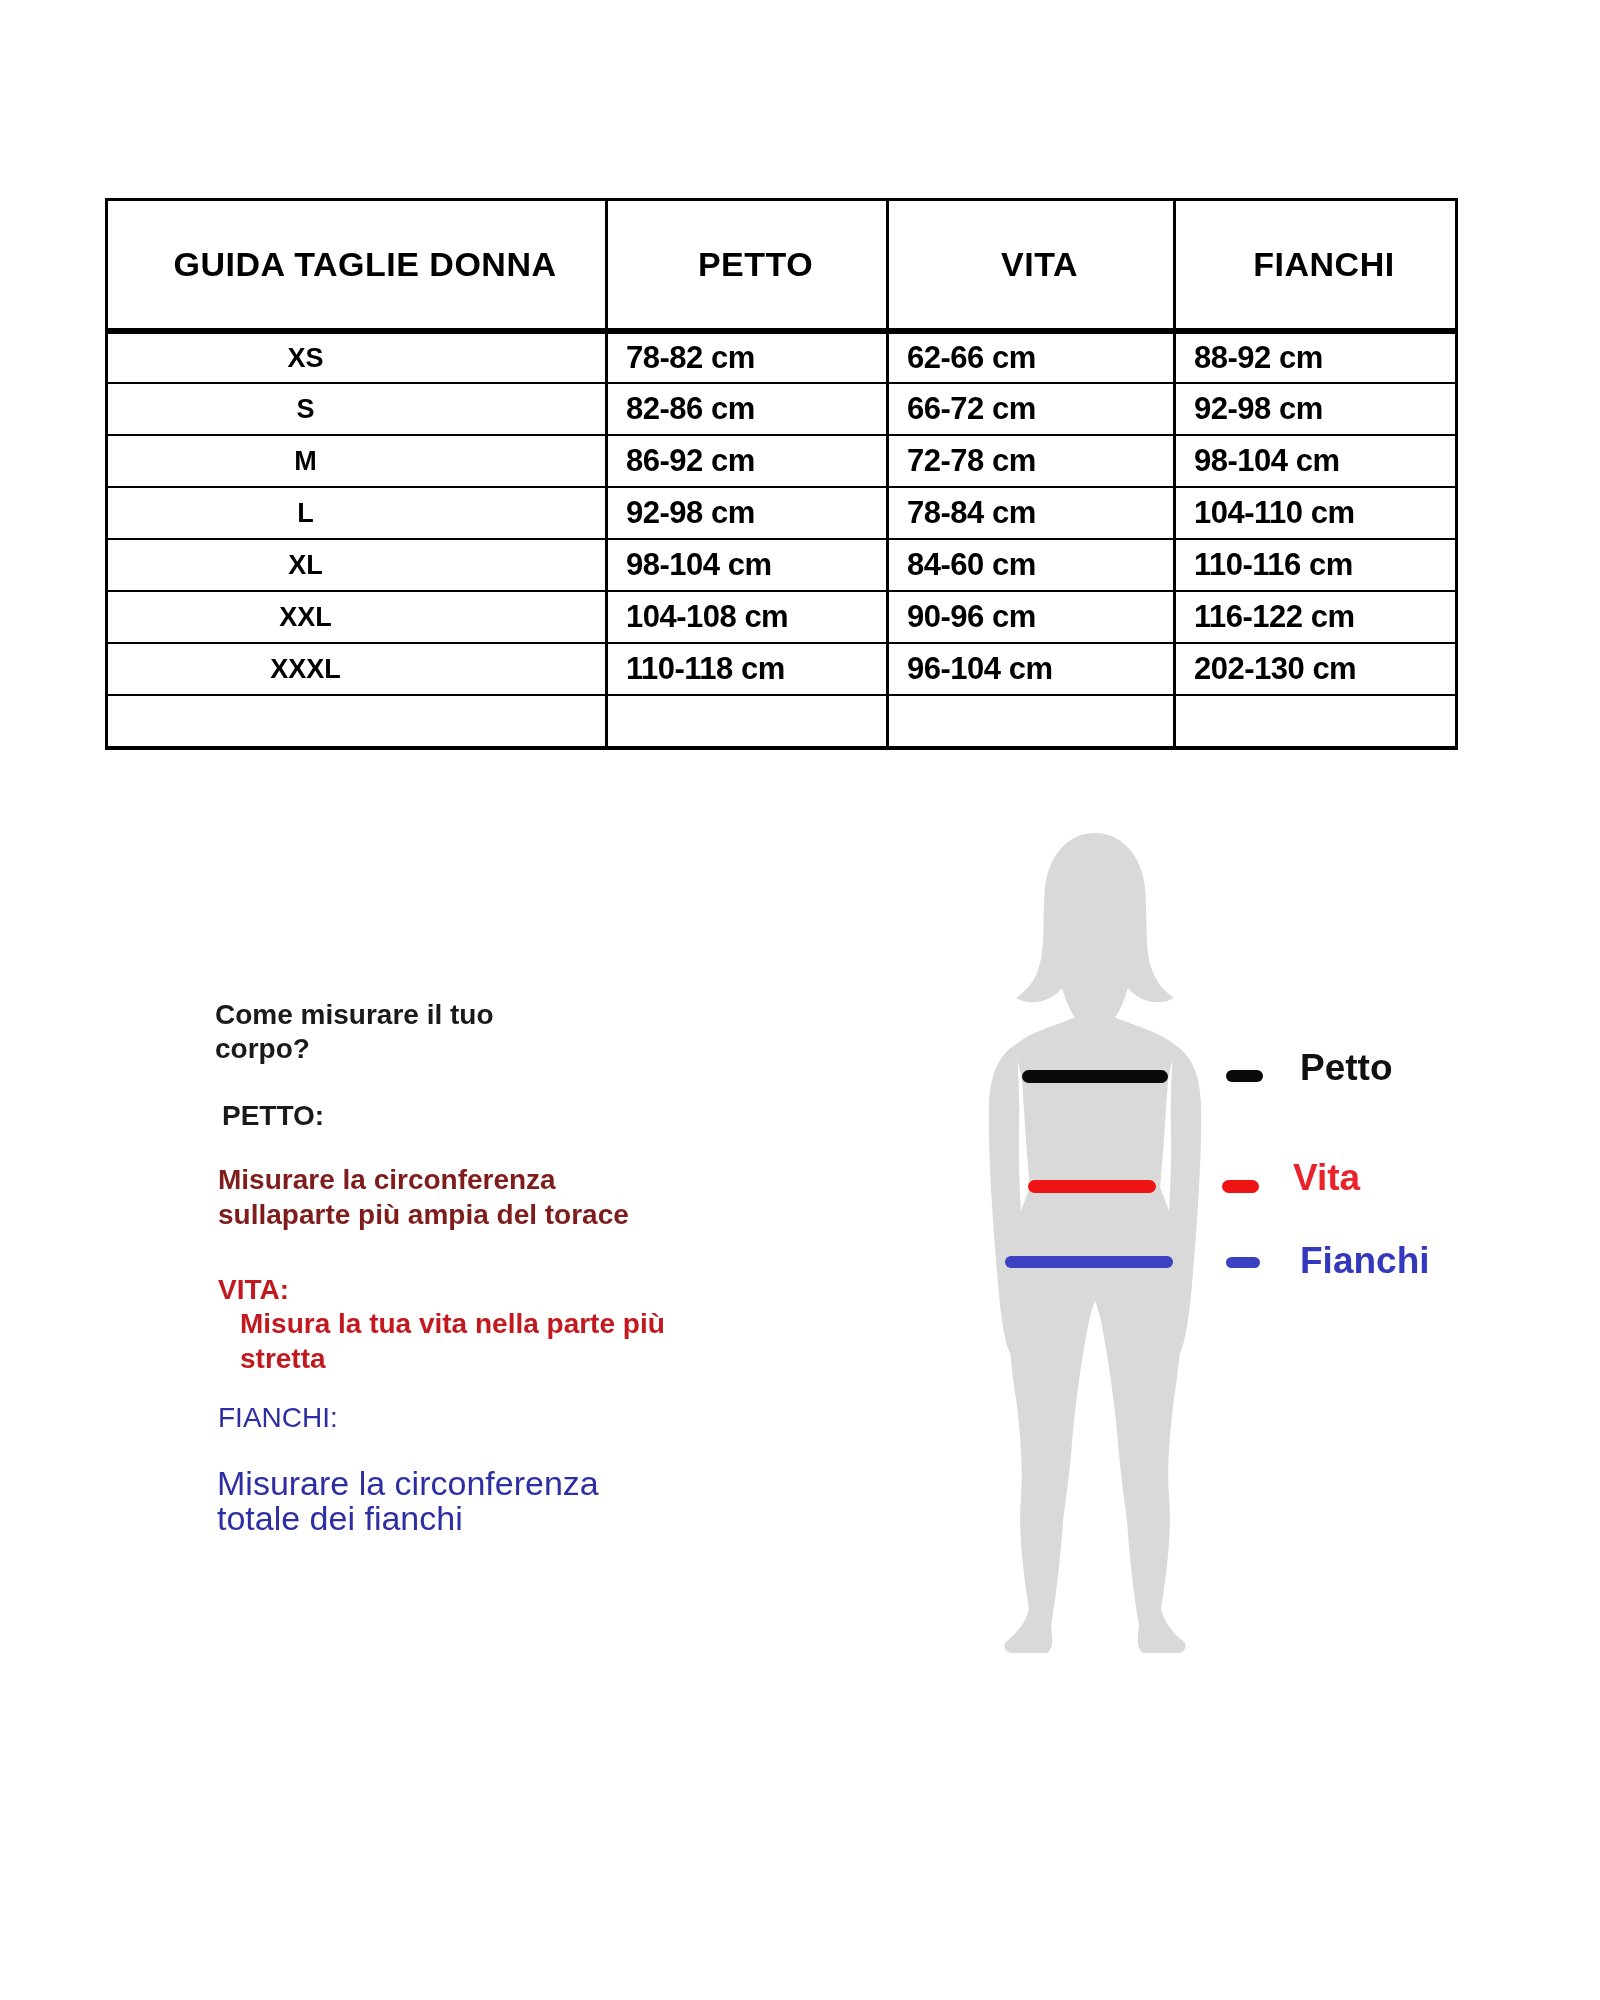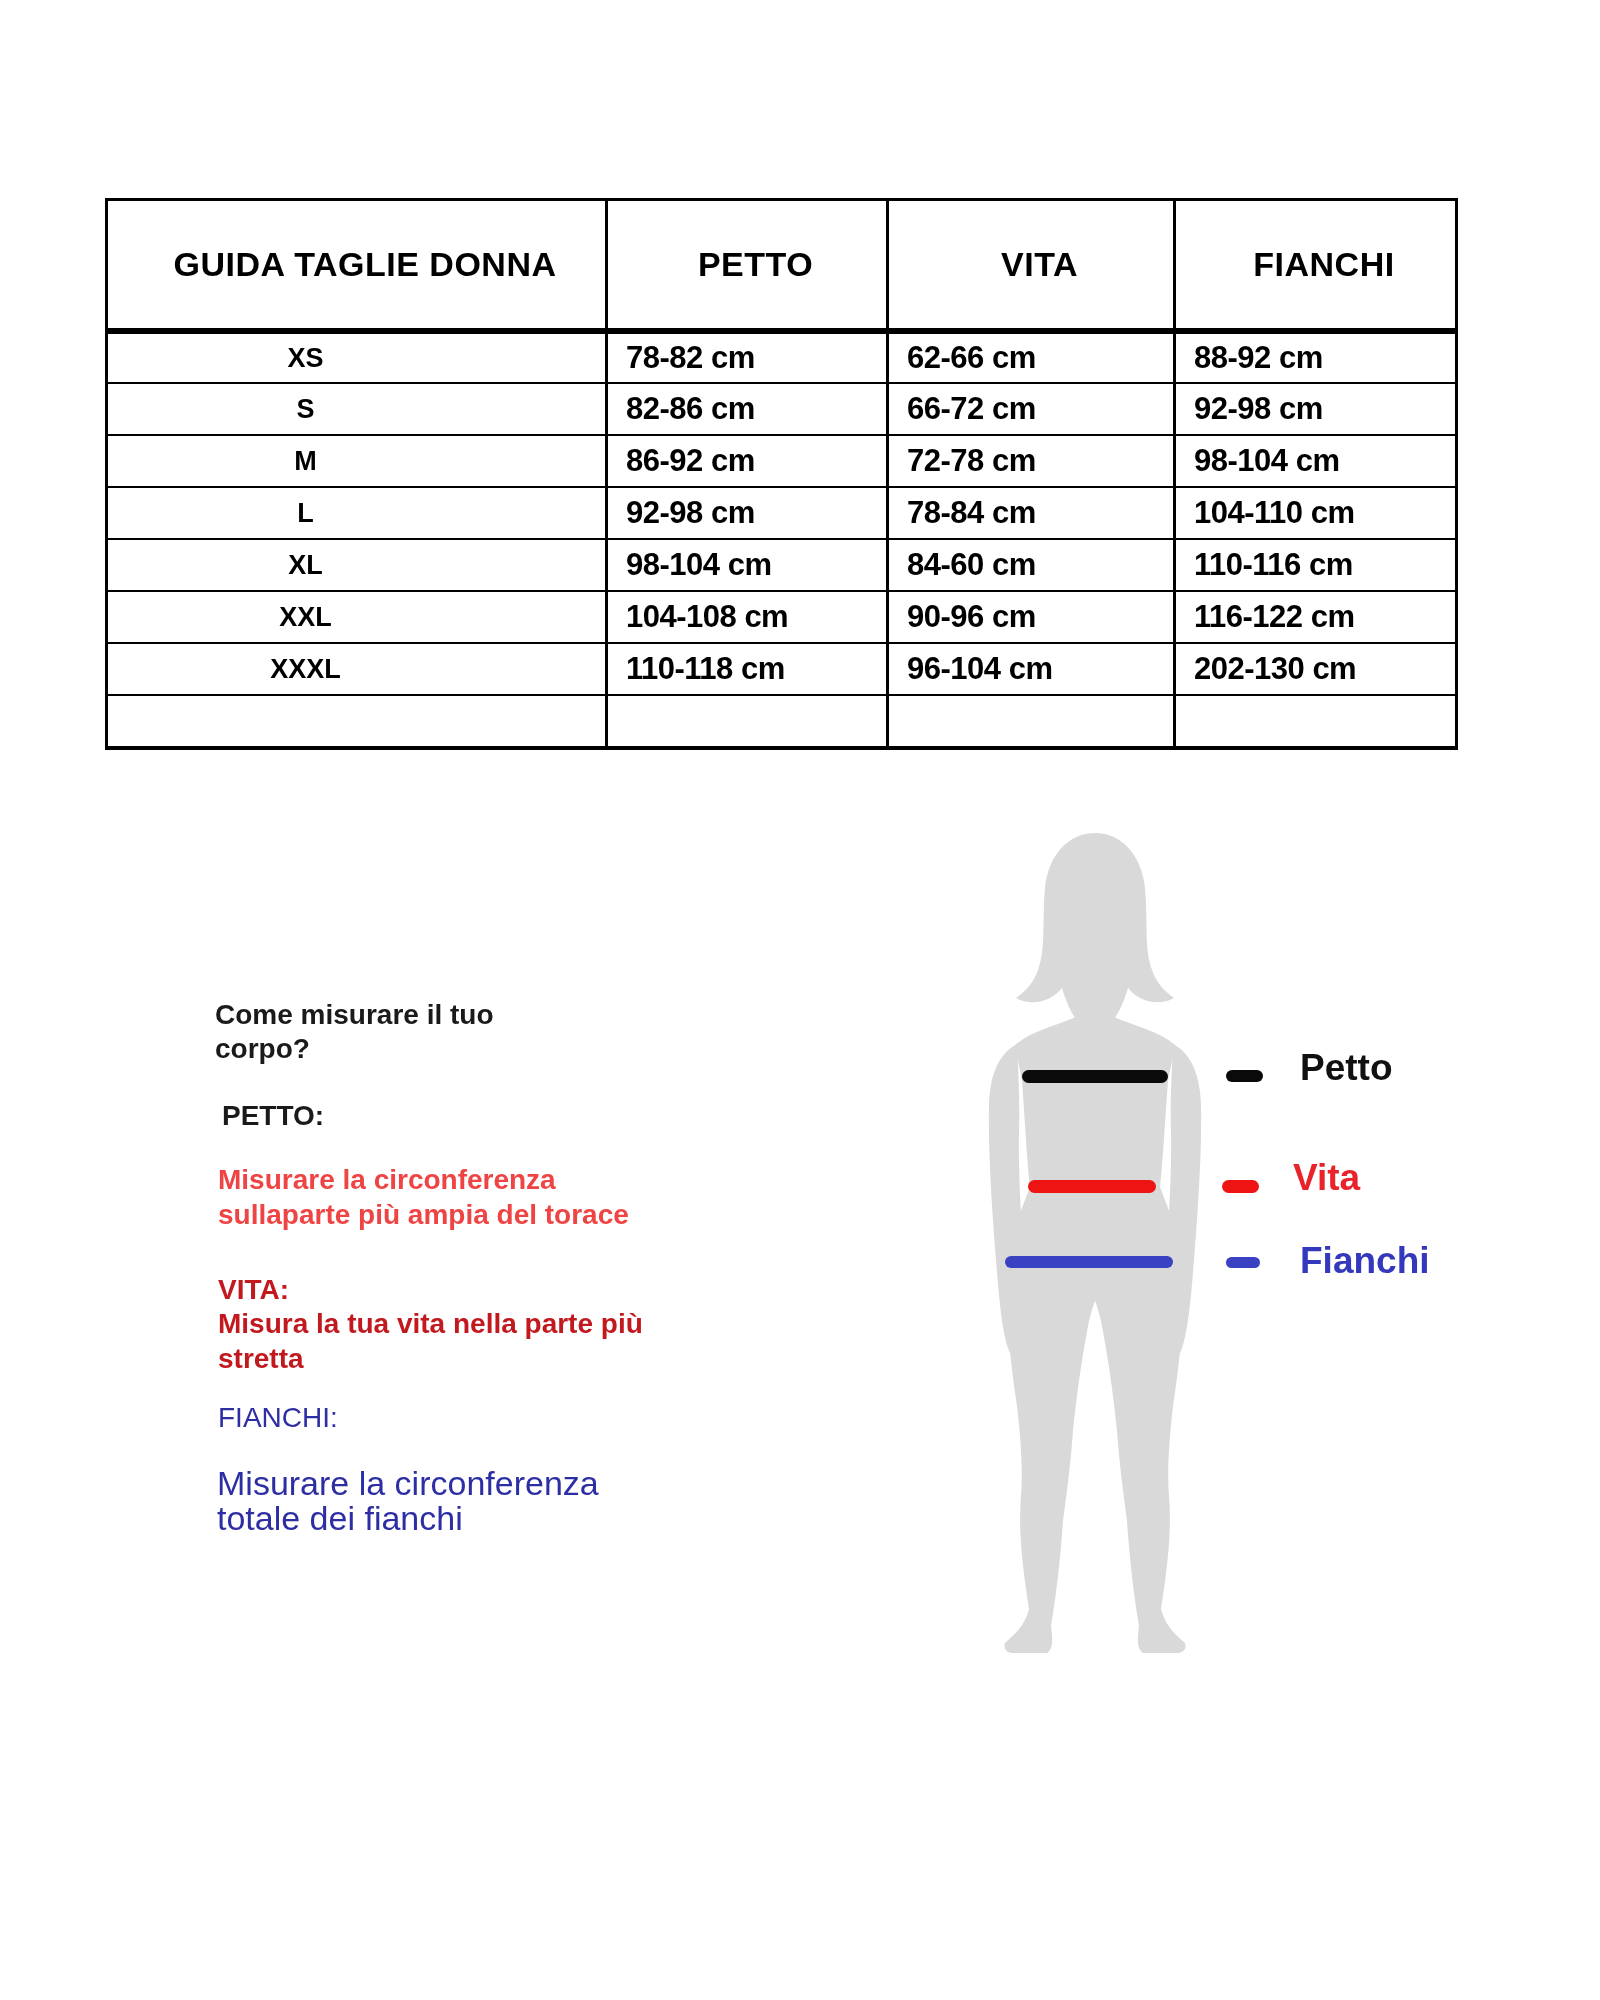--- a/index.html
+++ b/index.html
@@ -138,24 +138,24 @@
       <td class="cell-meas"></td>
       <td class="cell-meas"></td>
       <td class="cell-meas"></td>
     </tr>
   </tbody>
     </table>
 
   <div class="instr instr-title" style="color: rgb(26, 26, 26);">Come misurare il tuo corpo?</div>
 
   <div class="instr petto-label" style="color: rgb(26, 26, 26);">PETTO:</div>
-  <div class="instr petto-text" style="color: #ef4444;">Misurare la circonferenza sullaparte più ampia del torace</div>
+  <div class="instr petto-text" style="color: #7f1d1d;">Misurare la circonferenza sullaparte più ampia del torace</div>
 
   <div class="instr vita-label" style="color: rgb(194, 25, 31);">VITA:</div>
-  <div class="instr vita-text" style="color: rgb(194, 25, 31);">Misura la tua vita nella parte più stretta</div>
+  <div class="instr vita-text" style="color: rgb(194, 25, 31); margin-left: 22px;">Misura la tua vita nella parte più stretta</div>
 
   <div class="instr fianchi-label" style="color: rgb(46, 46, 164);">FIANCHI:</div>
   <div class="instr fianchi-text" style="color: rgb(46, 46, 164);">Misurare la circonferenza totale dei fianchi</div>
 
   <svg class="silhouette-svg" viewBox="0 0 260 825" aria-hidden="true">
     <path d="M130,3 C103,3 83,26 80,58 C77,92 81,118 73,140 C69,152 61,161 51,168
              C67,177 87,171 97,158 C101,171 105,181 111,189 L149,189
              C155,181 159,171 163,158 C173,171 193,177 209,168
              C199,161 191,152 187,140 C179,118 183,92 180,58 C177,26 157,3 130,3 Z" style="fill: rgb(217, 217, 217);"></path>
     <path d="M111,187 C93,195 66,201 50,215 C52,229 55,239 57,251 C60,291 62,331 65,357

